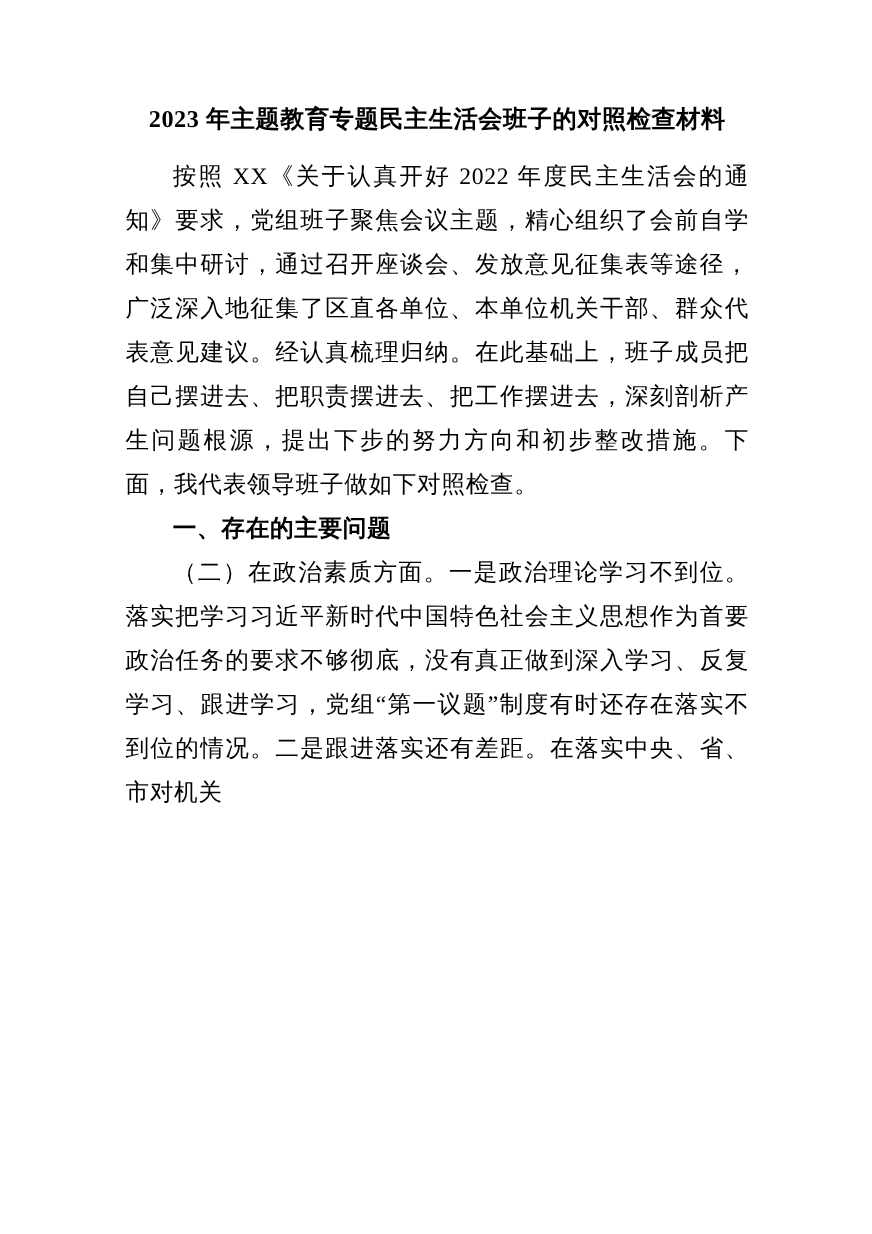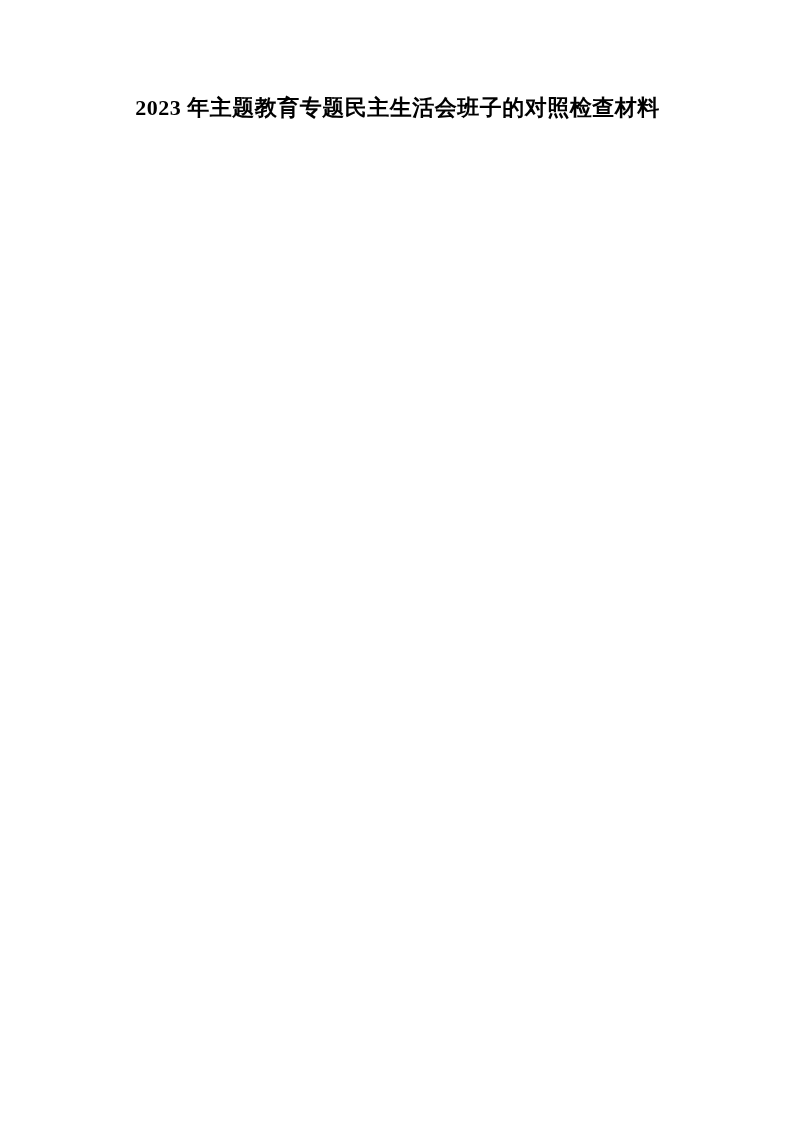--- a/index.html
+++ b/index.html
@@ -48,17 +48,20 @@
     letter-spacing: 0.6px;
   }
 </style>
 </head>
 <body>
 
 <div class="page">
 
   <h1 class="doc-title">2023 年主题教育专题民主生活会班子的对照检查材料</h1>
 
+  <p class="body-para">按照 XX《关于认真开好 2022 年度民主生活会的通知》要求，党组班子聚焦会议主题，精心组织了会前自学和集中研讨，通过召开座谈会、发放意见征集表等途径，广泛深入地征集了区直各单位、本单位机关干部、群众代表意见建议。经认真梳理归纳。在此基础上，班子成员把自己摆进去、把职责摆进去、把工作摆进去，深刻剖析产生问题根源，提出下步的努力方向和初步整改措施。下面，我代表领导班子做如下对照检查。</p>
+
+  <h2 class="section-heading">一、存在的主要问题</h2>
 
 
-
+  <p class="body-para">（二）在政治素质方面。一是政治理论学习不到位。落实把学习习近平新时代中国特色社会主义思想作为首要政治任务的要求不够彻底，没有真正做到深入学习、反复学习、跟进学习，党组“第一议题”制度有时还存在落实不到位的情况。二是跟进落实还有差距。在落实中央、省、市对机关</p>
 
 </div>
 
 </body></html>

